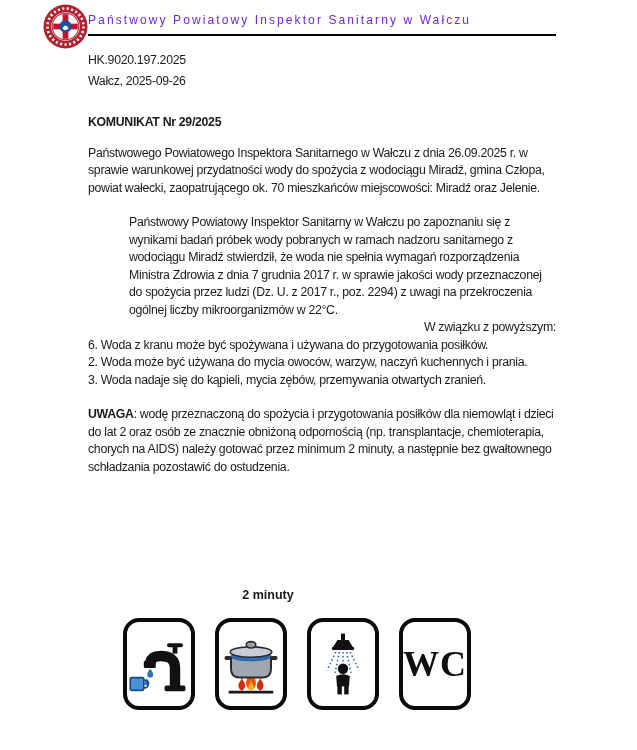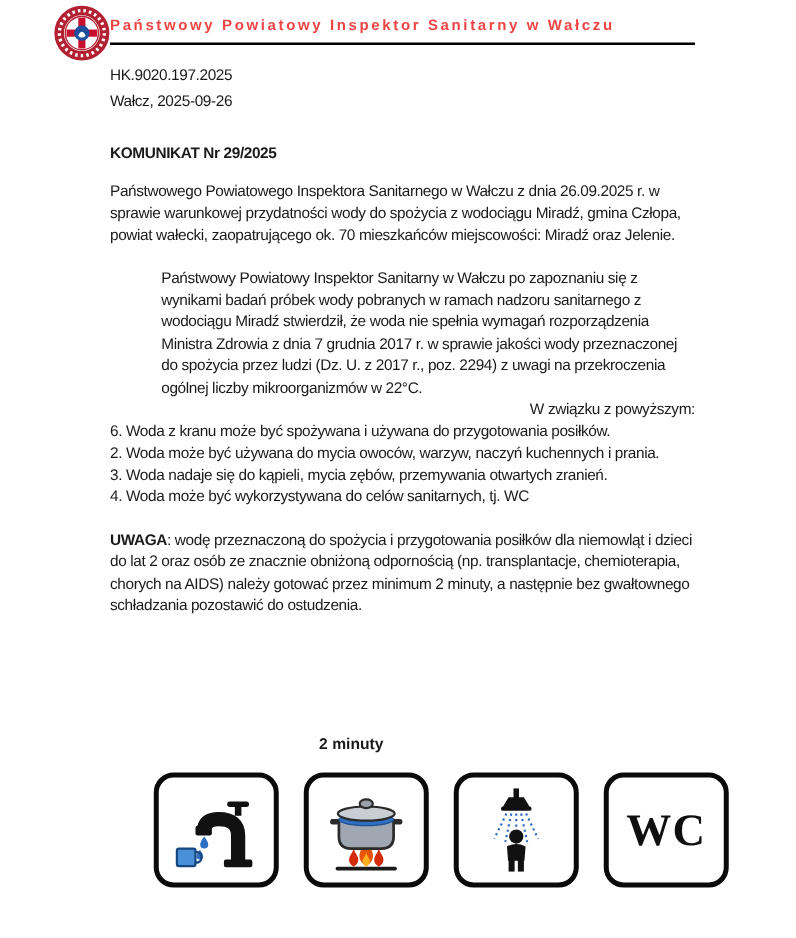--- a/index.html
+++ b/index.html
@@ -4,43 +4,43 @@
 <style>
   * { margin:0; padding:0; box-sizing:border-box; }
   html,body { background:#fff; }
   .page {
     position:relative; width:637px; height:750px; background:#ffffff;
     font-family:"Liberation Sans", sans-serif; color:#1a1a1a; overflow:hidden;
   }
   .logo { position:absolute; left:43px; top:4px; width:45px; height:45px; }
   .header-title {
     position:absolute; left:88px; top:13px; width:468px;
-    font-size:12px; font-weight:bold; letter-spacing:2.1px; color:#ef4444;
+    font-size:12px; font-weight:normal; letter-spacing:2.1px; color:#6d28d9;
     padding-bottom:7px; border-bottom:2px solid #000; white-space:nowrap;
   }
   .content {
     position:absolute; left:88px; top:52px; width:468px;
     font-size:12.3px; line-height:17.5px; letter-spacing:-0.3px;
   }
   .meta-line { margin:0; }
   .meta-gap { margin-top:3px; margin-bottom:24px; }
   .doc-title { font-weight:bold; margin:0 0 13px 0; }
   .para { margin:0 0 17px 0; }
   .para--tight { margin-bottom:0;margin-left:41px; }
   .list-heading { font-weight:normal;text-align:right; }
   .list-line { margin:0; }
   .warning-para { margin-top:17px; }
   .bold { font-weight:bold; }
   .boil-caption {
-    position:absolute; left:235px; top:588px; width:92px; text-align:center;
+    position:absolute; left:222px; top:588px; width:92px; text-align:center;
     font-weight:bold; font-size:12.5px;
   }
   .picto-row { position:absolute; left:123px; top:618px; display:flex; gap:20px; }
   .picto {
-    width:100px; height:92px; border:4.5px solid #0a0a0a; border-radius:16px;
+    width:72px; height:92px; border:4.5px solid #0a0a0a; border-radius:16px;
     background:#fff; display:flex; align-items:center; justify-content:center;
   }
   .wc-text {
     font-family:"Liberation Serif", serif; font-weight:bold; font-size:36px;
     color:#0f0f0f; letter-spacing:1px;
   }
 </style>
 </head>
 <body>
 
@@ -66,21 +66,20 @@
     <div class="doc-title">KOMUNIKAT Nr 29/2025</div>
 
     <p class="para">Państwowego Powiatowego Inspektora Sanitarnego w Wałczu z dnia 26.09.2025 r. w sprawie warunkowej przydatności wody do spożycia z wodociągu Miradź, gmina Człopa, powiat wałecki, zaopatrującego ok. 70 mieszkańców miejscowości: Miradź oraz Jelenie.</p>
 
     <p class="para para--tight">Państwowy Powiatowy Inspektor Sanitarny w Wałczu po zapoznaniu się z wynikami badań próbek wody pobranych w ramach nadzoru sanitarnego z wodociągu Miradź stwierdził, że woda nie spełnia wymagań rozporządzenia Ministra Zdrowia z dnia 7 grudnia 2017 r. w sprawie jakości wody przeznaczonej do spożycia przez ludzi (Dz. U. z 2017 r., poz. 2294) z uwagi na przekroczenia ogólnej liczby mikroorganizmów w 22°C.</p>
 
     <div class="list-heading">W związku z powyższym:</div>
     <div class="list-line">6. Woda z kranu może być spożywana i używana do przygotowania posiłków.</div>
     <div class="list-line">2. Woda może być używana do mycia owoców, warzyw, naczyń kuchennych i prania.</div>
     <div class="list-line">3. Woda nadaje się do kąpieli, mycia zębów, przemywania otwartych zranień.</div>
-    <div class="list-line">4. Woda może być wykorzystywana do celów sanitarnych, tj. WC</div>
 
     <p class="para warning-para"><span class="bold">UWAGA</span><span>: wodę przeznaczoną do spożycia i przygotowania posiłków dla niemowląt i dzieci do lat 2 oraz osób ze znacznie obniżoną odpornością (np. transplantacje, chemioterapia, chorych na AIDS) należy gotować przez minimum 2 minuty, a następnie bez gwałtownego schładzania pozostawić do ostudzenia.</span></p>
   </div>
 
   <div class="boil-caption">2 minuty</div>
 
   <div class="picto-row">
 
     <div class="picto">
       <svg viewBox="0 0 80 80" width="70" height="70">

